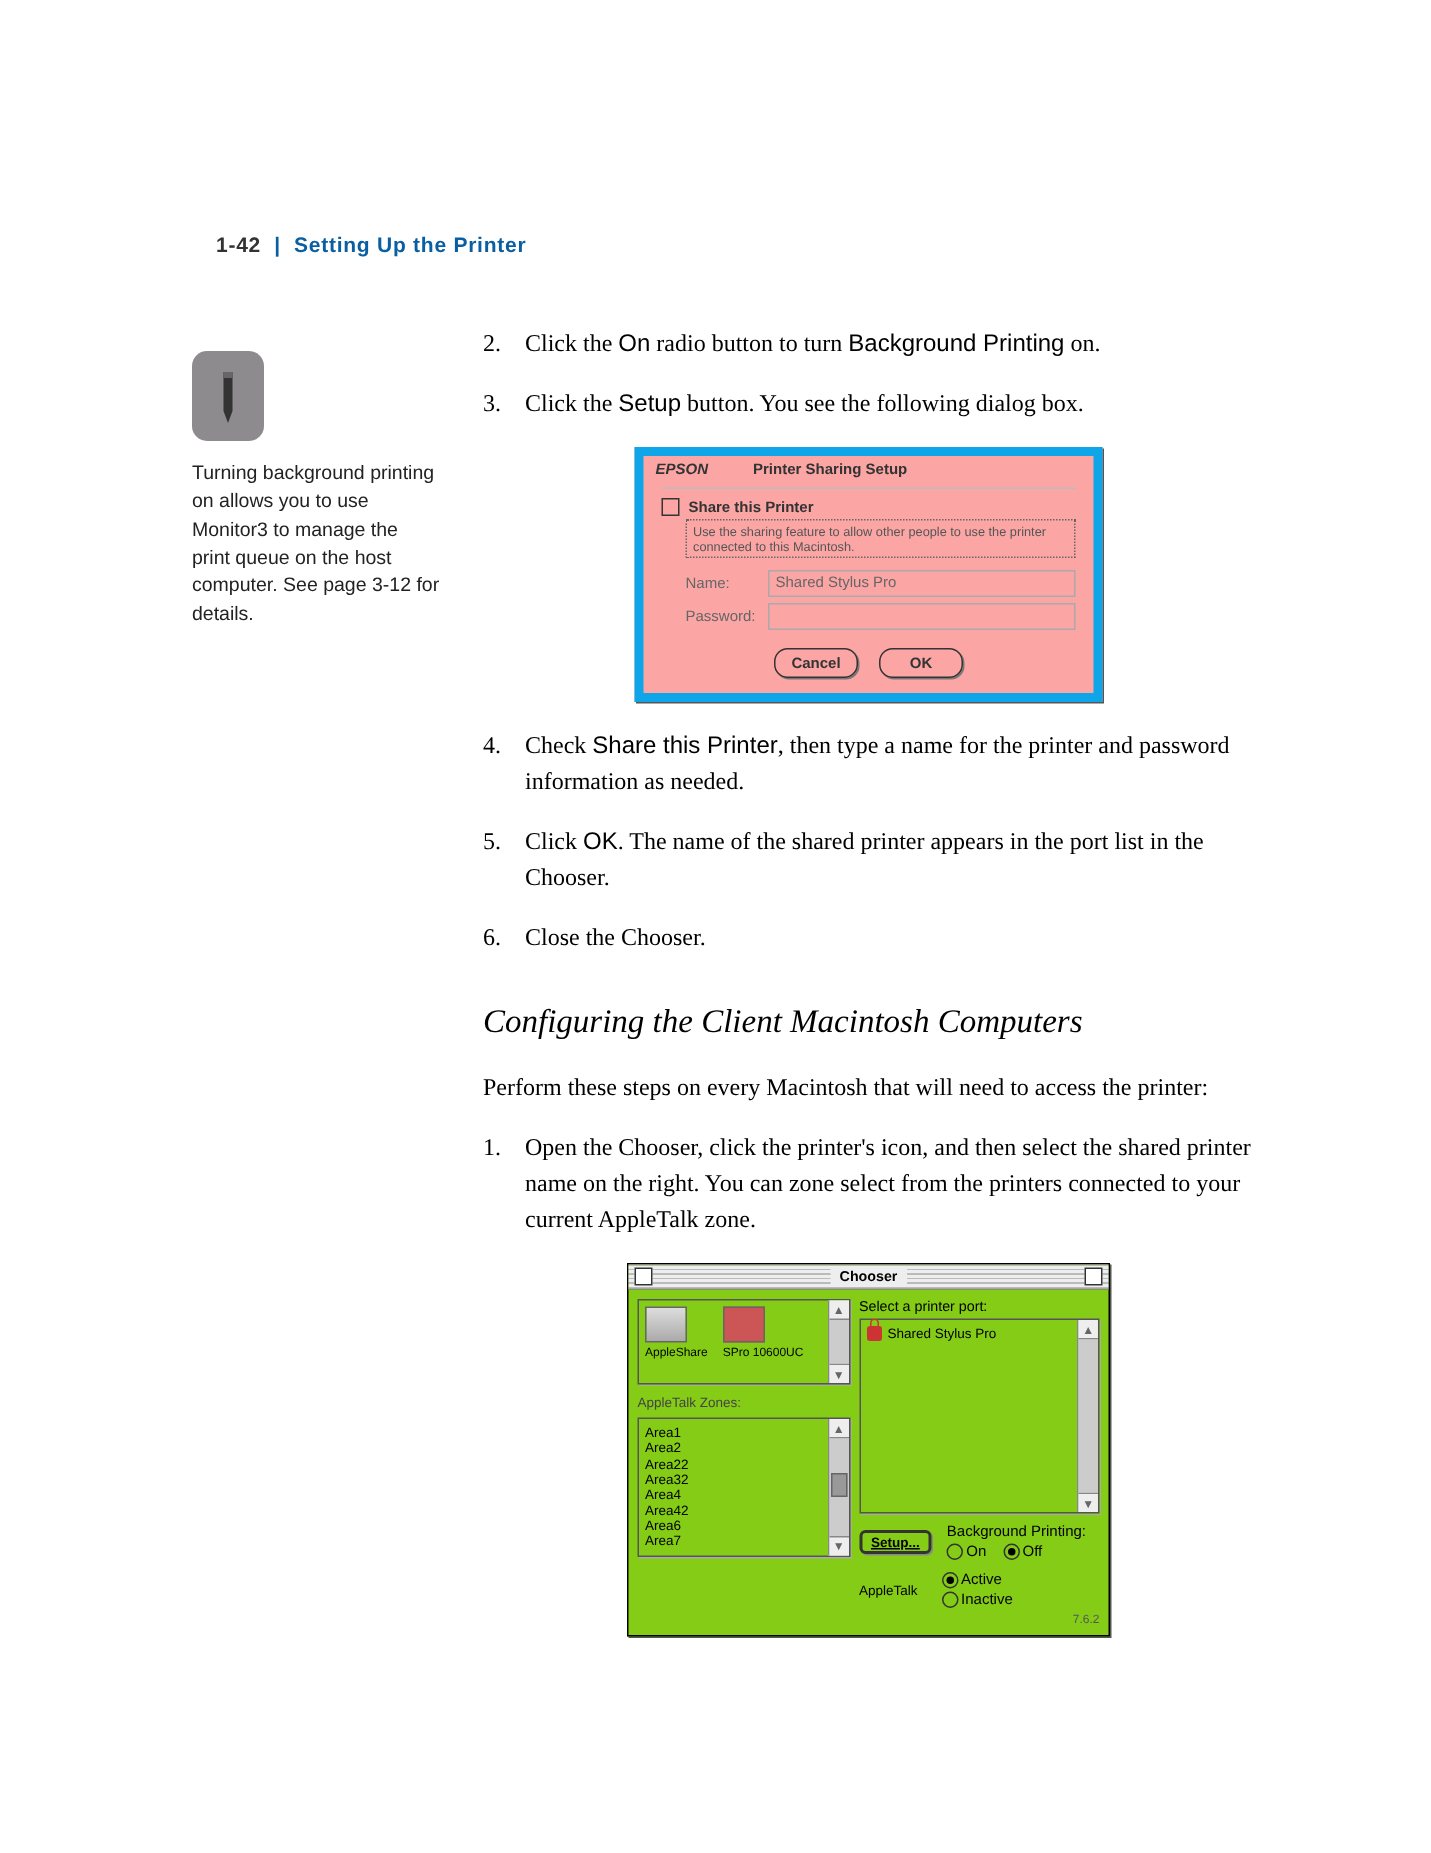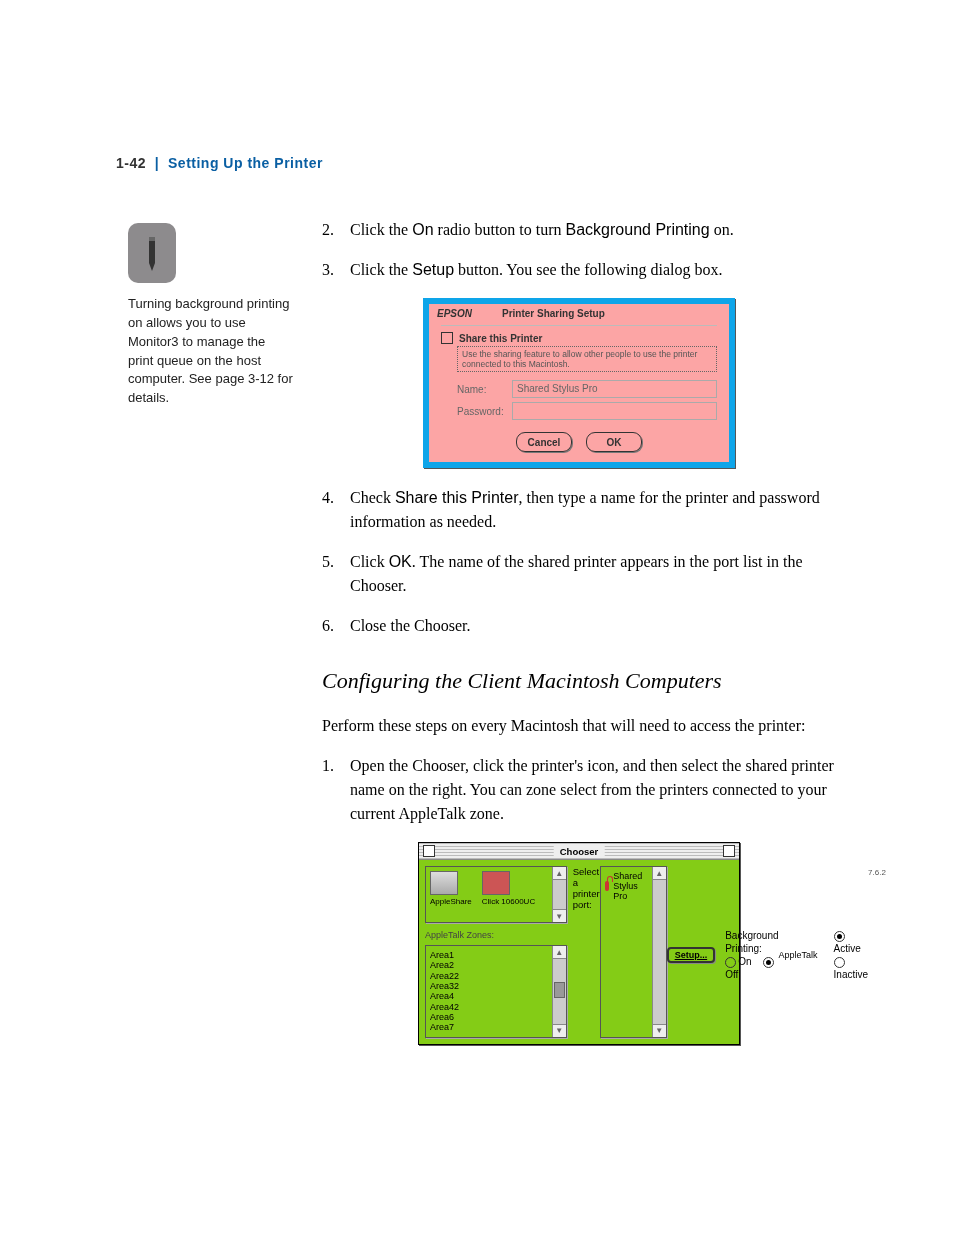--- a/index.html
+++ b/index.html
@@ -8,33 +8,33 @@
     background: #fff;
     font-family: "Times New Roman", Georgia, serif;
     color: #000;
     width: 954px;
     height: 1235px;
     position: relative;
   }
   .page-header {
     position: absolute;
     top: 155px;
-    left: 116px;
+    left: 144px;
     font-family: Arial, Helvetica, sans-serif;
     font-size: 14px;
     letter-spacing: 0.5px;
   }
   .page-header .page-num { color: #333; font-weight: bold; }
   .page-header .sep { color: #0a5fa3; font-weight: bold; }
   .page-header .section { color: #0a5fa3; font-weight: bold; }
 
   .note-area {
     position: absolute;
     left: 128px;
-    top: 223px;
+    top: 234px;
     width: 165px;
   }
   .note-icon {
     width: 48px;
     height: 60px;
     border-radius: 10px;
     background: #8d8b8d;
     display: flex;
     align-items: center;
     justify-content: center;
@@ -178,21 +178,21 @@
     position: absolute;
     right: 4px;
     width: 10px; height: 10px; border: 1px solid #333; background: #fff;
   }
   .chooser-body {
     display: flex;
     padding: 6px;
     gap: 6px;
   }
   .ch-left { flex: 0 0 46%; display: flex; flex-direction: column; gap: 5px;}
-  .ch-right { flex: 1; display: flex; flex-direction: row; }
+  .ch-right { flex: 1; display: flex; flex-direction: column; }
   .ch-listpane {
     border: 1px solid #555;
     box-shadow: 1px 1px 0 #aaa;
     display: flex;
     min-height: 55px;
   }
   .ch-list-content { flex: 1; padding: 4px; }
   .ch-scroll {
     width: 13px;
     border-left: 1px solid #888;
@@ -389,21 +389,21 @@
       <div class="ch-left">
         <div class="ch-listpane">
           <div class="ch-list-content">
             <div class="ch-printers">
               <div class="ch-printer-item">
                 <div class="ch-printer-icon" style="background:linear-gradient(#ddd,#aaa);"></div>
                 <span>AppleShare</span>
               </div>
               <div class="ch-printer-item">
                 <div class="ch-printer-icon" style="background:#c55;"></div>
-                <span>Click 10600UC</span>
+                <span>SPro 10600UC</span>
               </div>
             </div>
           </div>
           <div class="ch-scroll">
             <div class="ch-scroll-arrow">▲</div>
             <div class="ch-scroll-track"></div>
             <div class="ch-scroll-arrow down">▼</div>
           </div>
         </div>
         <div class="ch-label">AppleTalk Zones:</div>

